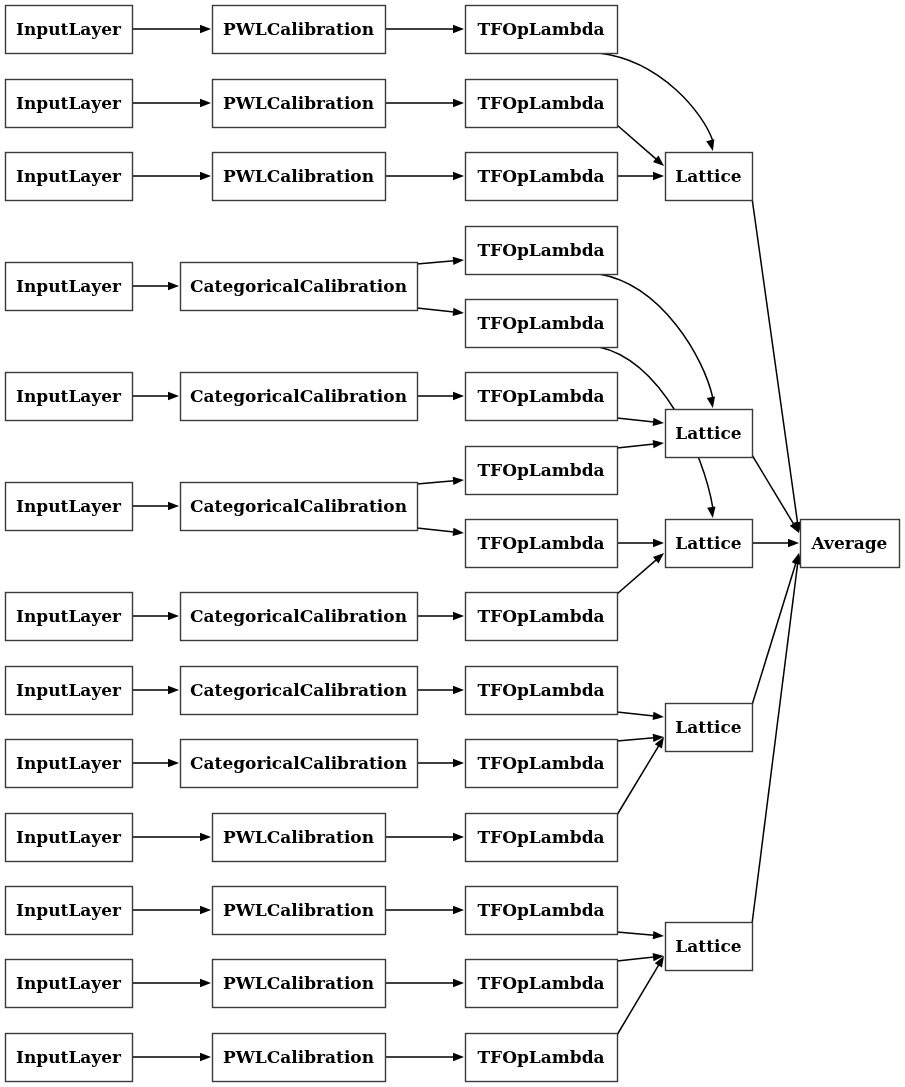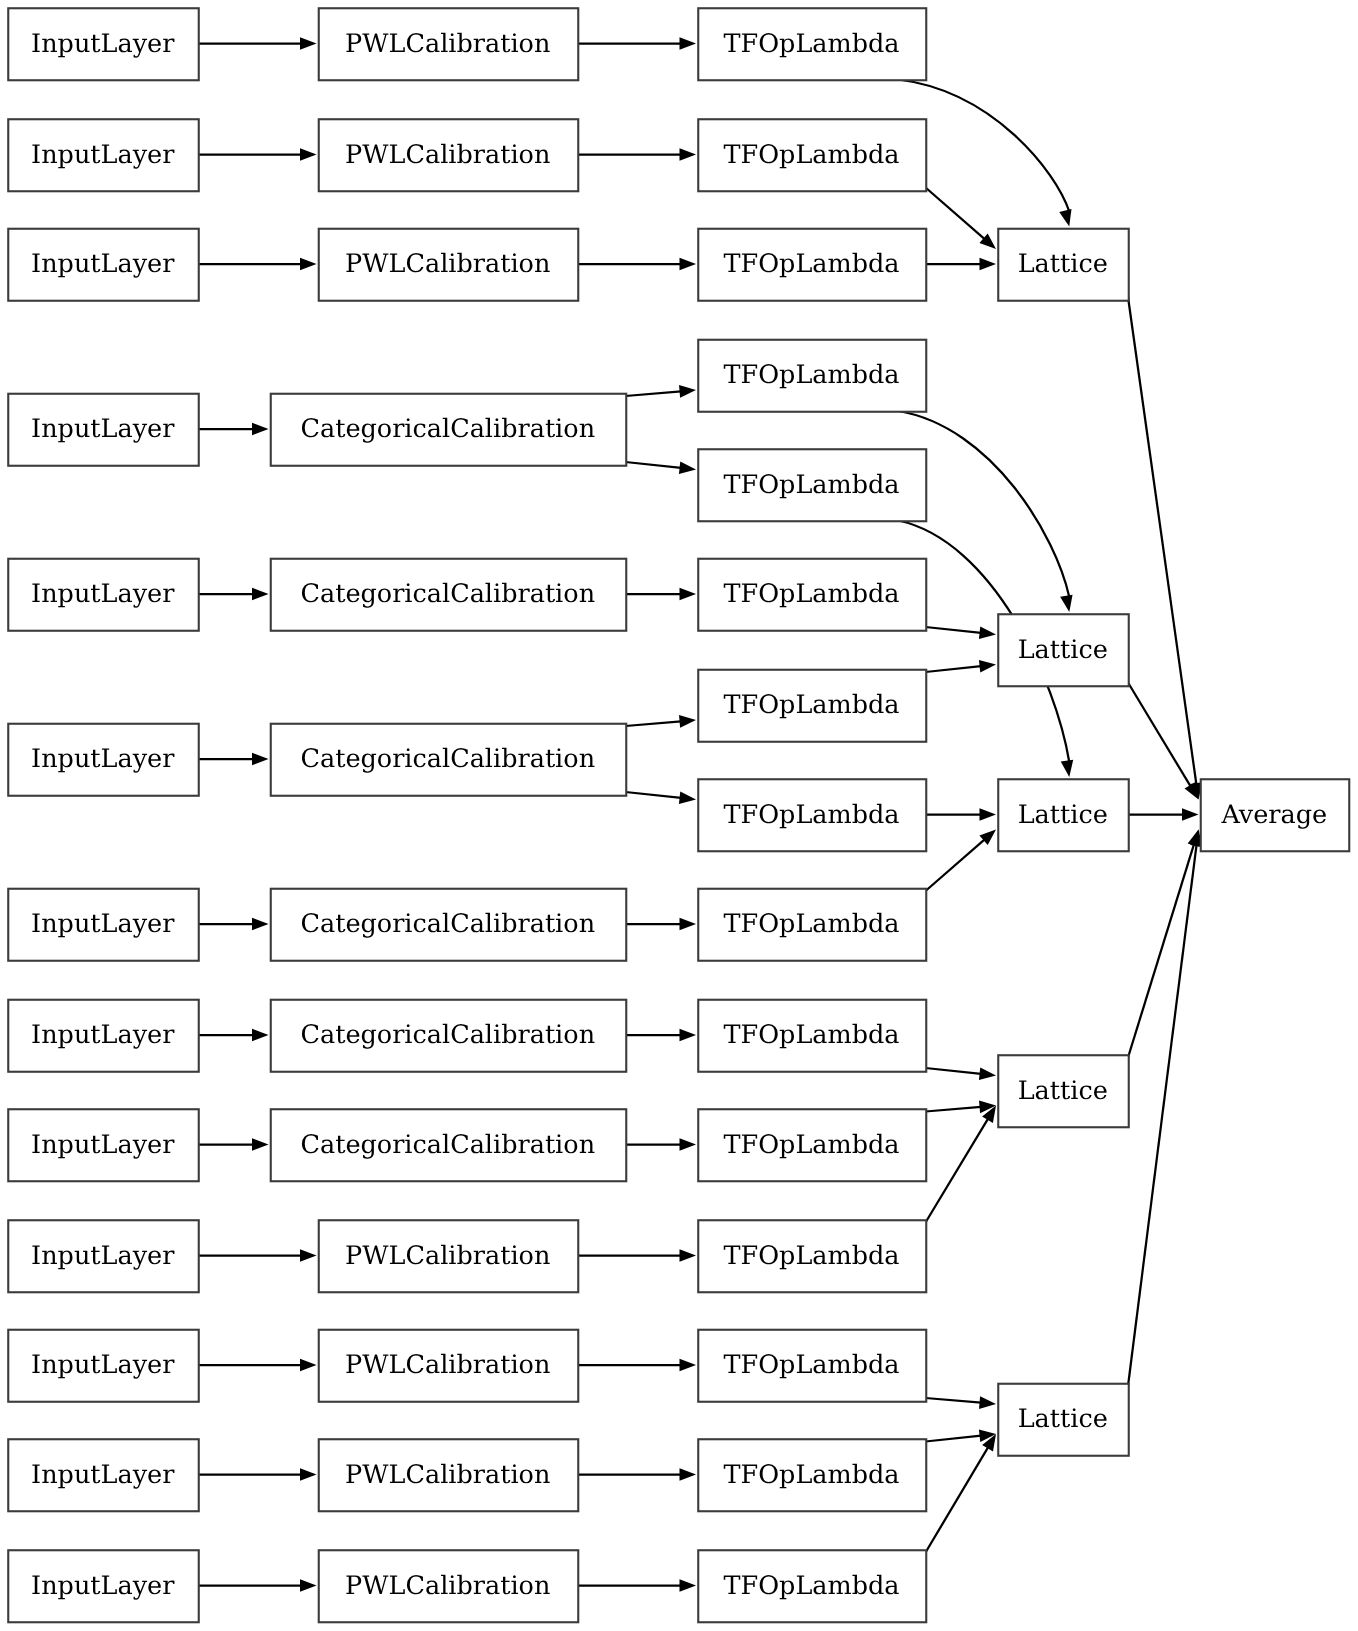--- a/index.html
+++ b/index.html
@@ -11,20 +11,21 @@
     width: 905px;
     height: 1087px;
     overflow: hidden;
     font-family: "DejaVu Serif", "Liberation Serif", serif;
   }
   #graph-root {
     position: relative;
     width: 905px;
     height: 1087px;
     background: #ffffff;
+    font-weight: bold;
   }
   svg#graph-canvas {
     position: absolute;
     left: 0;
     top: 0;
     width: 905px;
     height: 1087px;
     display: block;
   }
   .node-rect {

